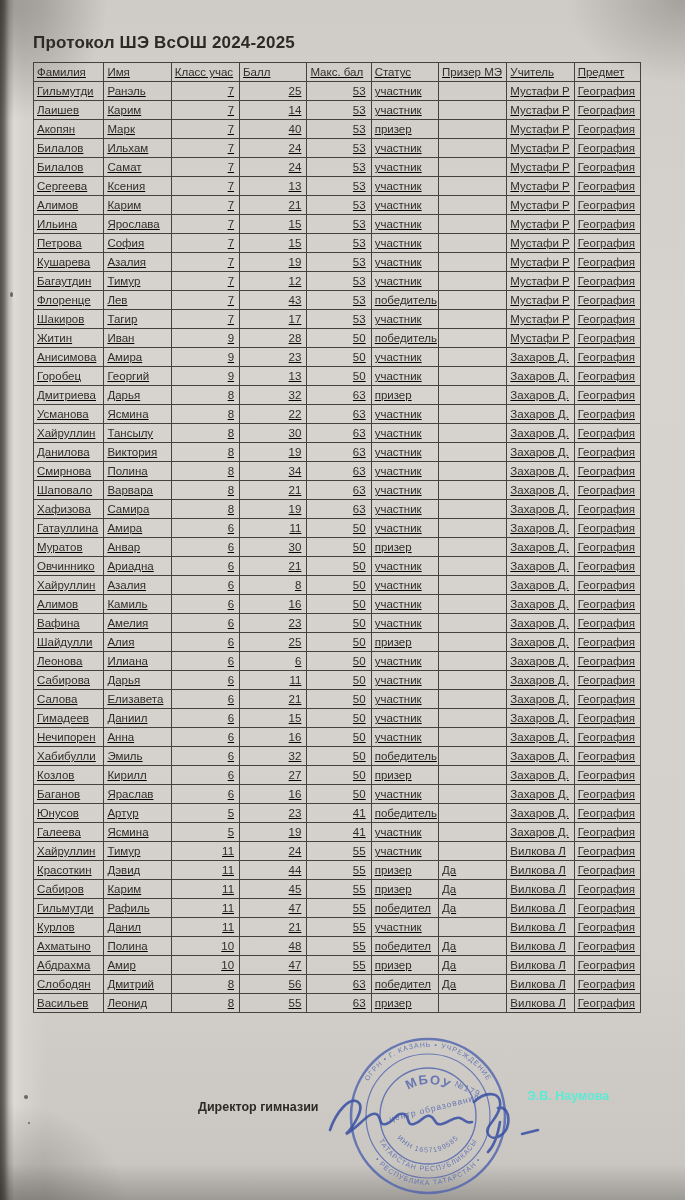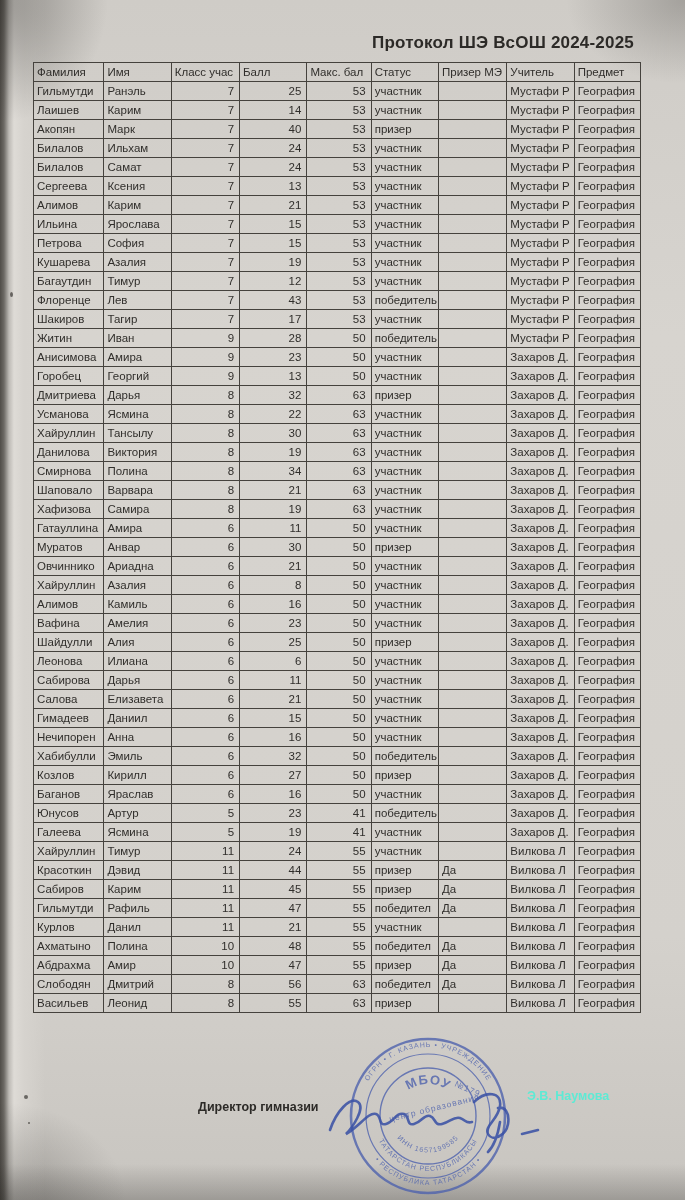--- a/index.html
+++ b/index.html
@@ -18,26 +18,26 @@
       linear-gradient(to top, rgba(45,43,40,.28), rgba(45,43,40,0) 3%),
       linear-gradient(to right, #504d48 0px, #6d6a65 4px, #bdbab5 9px, #dedbd6 14px, #d6d3ce 24px, rgba(214,211,206,0) 45px),
       linear-gradient(#cfccc7, #d7d4cf 28%, #d4d1cc 78%, #c8c5c0 100%);
   }
   .speck{position:absolute;border-radius:50%;background:#3a3835;opacity:.7;}
   .speck.s1{left:24px;top:1095px;width:4px;height:4px;}
   .speck.s2{left:10px;top:292px;width:3px;height:5px;}
   .speck.s3{left:28px;top:1122px;width:2px;height:2px;}
 
   .title{
-    position:absolute;left:33px;top:33px;width:601px;text-align:right;
+    position:absolute;left:33px;top:33px;width:601px;text-align:left;
     font-size:17px;font-weight:bold;color:#2c2a27;letter-spacing:.2px;
   }
   table.protocol{
     position:absolute;left:33px;top:62px;width:608px;
-    border-collapse:collapse;table-layout:fixed;z-index:2;
+    border-collapse:collapse;table-layout:fixed;z-index:2;text-decoration:underline;
   }
   .protocol th,.protocol td{
     border:1px solid #45423d;
     height:18px;line-height:18px;
     padding:0 2px 0 3px;
     font-size:11.5px;font-weight:normal;text-align:left;
     color:#302e2b;overflow:hidden;white-space:nowrap;
   }
   col.c0{width:69px;} col.c1{width:66px;} col.c2{width:67px;} col.c3{width:66px;}
   col.c4{width:63px;} col.c5{width:66px;} col.c6{width:67px;} col.c7{width:66px;} col.c8{width:65px;}

